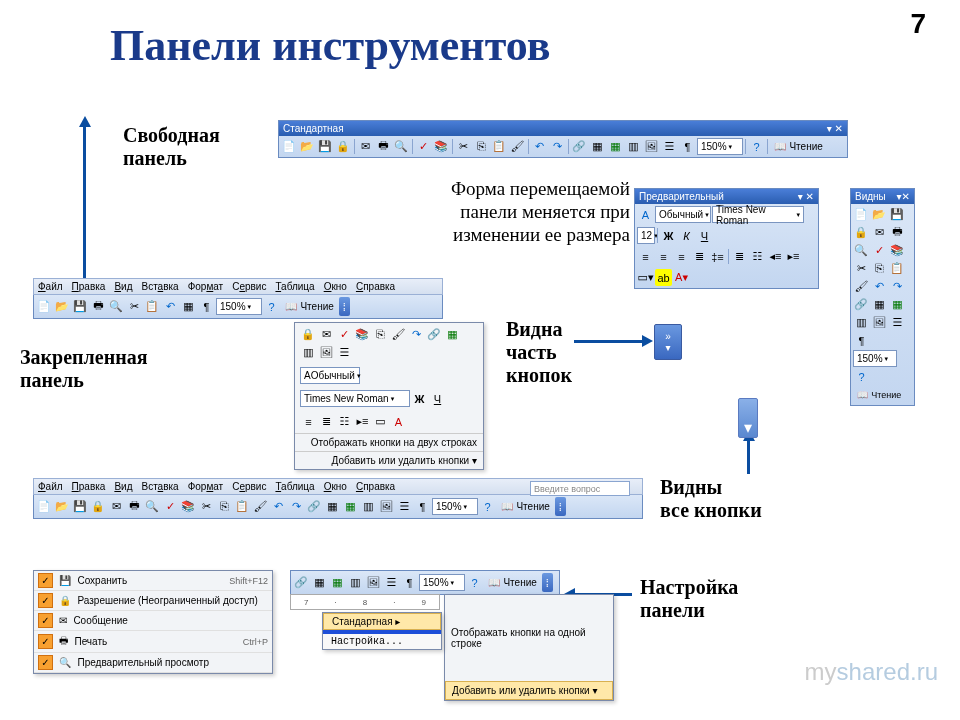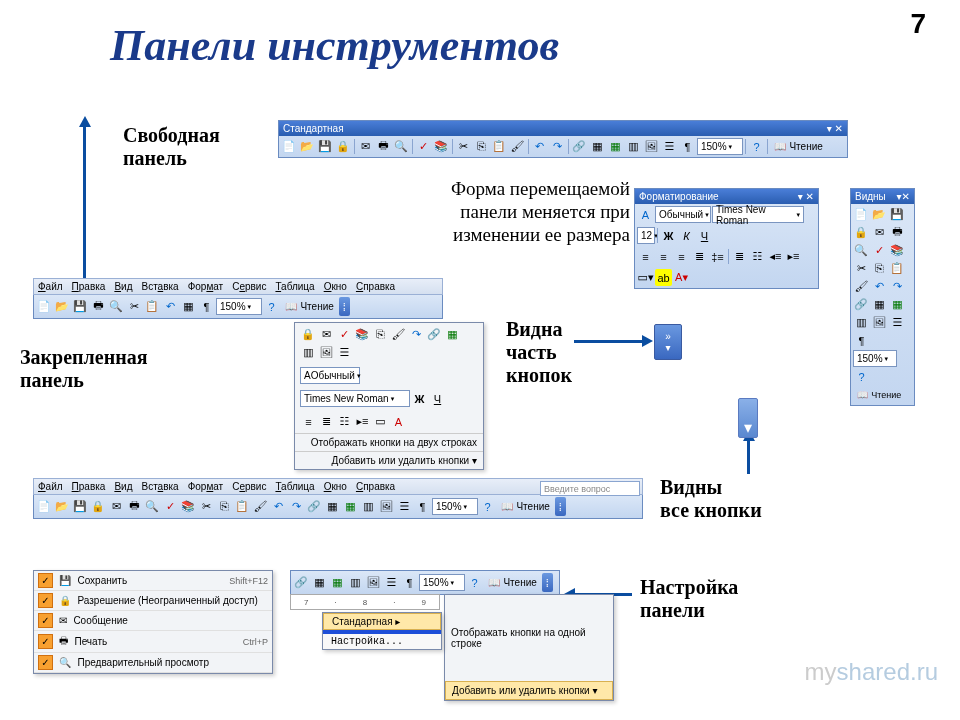--- a/index.html
+++ b/index.html
@@ -1,18 +1,18 @@
 <!DOCTYPE html>
 <html><head>
 <meta charset="utf-8">
 <style>
   * { box-sizing: border-box; margin: 0; padding: 0; }
   body { width: 960px; height: 720px; background: #fff; font-family: Arial, sans-serif; position: relative; overflow: hidden; }
   
-  .slide-title { position: absolute; top: 20px; left: 110px; font-size: 44px; font-weight: bold; font-style: italic; color: #1a3a8a; font-family: "Times New Roman", serif; }
+  .slide-title { position: absolute; top: 20px; left: 110px; font-size: 44px; font-weight: bold; color: #1a3a8a; font-family: "Times New Roman", serif; }
   .page-number { position: absolute; top: 8px; right: 34px; font-size: 28px; font-weight: bold; color: #000; }
   .watermark { position: absolute; bottom: 34px; right: 22px; font-size: 24px; color: #bbb; font-family: Arial; }
   .watermark .my { color: #ccc; }
   .watermark .shared { color: #b5cce0; }
   
   .label { position: absolute; font-size: 20px; font-weight: bold; color: #000; font-family: "Times New Roman", serif; }
   .caption { position: absolute; font-size: 19px; color: #000; font-family: "Times New Roman", serif; text-align: right; line-height: 1.2; }
   
   
   .arrow { position: absolute; }
@@ -56,21 +56,21 @@
   #narrow-float .toolbar-row { flex-wrap: wrap; padding: 2px; }
   
   
   #overflow-chevron { position: absolute; top: 324px; left: 654px; width: 28px; height: 36px; background: linear-gradient(#6a98e0, #3a68c0); border: 1px solid #3a5aa0; border-radius: 2px; color: #fff; font-size: 10px; display: flex; flex-direction: column; align-items: center; justify-content: center; }
   
   
   #tall-chevron { position: absolute; top: 398px; left: 738px; width: 20px; height: 40px; background: linear-gradient(#8ab0e8, #5a88d0); border: 1px solid #5a7ac0; border-radius: 2px; }
   
   
   #docked2 { position: absolute; top: 478px; left: 33px; width: 610px; }
-  #docked2 .search-box { position: absolute; right: 2px; top: 2px; width: 100px; height: 15px; border: 1px solid #8aa5d0; background: #fff; color: #888; font-size: 9px; padding: 0 3px; display: flex; align-items: center; }
+  #docked2 .search-box { position: absolute; right: 12px; top: 2px; width: 100px; height: 15px; border: 1px solid #8aa5d0; background: #fff; color: #888; font-size: 9px; padding: 0 3px; display: flex; align-items: center; }
   
   
   #customize-menu { position: absolute; top: 570px; left: 33px; width: 240px; background: #f2f4f7; border: 1px solid #7a8aaa; box-shadow: 2px 2px 4px rgba(0,0,0,0.2); font-size: 10px; }
   #customize-menu .check-row { display: flex; align-items: center; padding: 2px 4px; gap: 6px; border-bottom: 1px solid #e0e0e0; }
   #customize-menu .chk { width: 15px; height: 15px; background: #f8a030; border: 1px solid #d07010; display: inline-flex; align-items: center; justify-content: center; color: #000; font-size: 10px; }
   #customize-menu .shortcut { margin-left: auto; color: #666; font-size: 9px; }
   
   
   #bottom-toolbar { position: absolute; top: 570px; left: 290px; width: 270px; }
   #bottom-ruler { position: absolute; top: 594px; left: 290px; width: 150px; height: 16px; background: #fff; border: 1px solid #aaa; font-size: 8px; display: flex; align-items: center; justify-content: space-around; color: #555; }
@@ -241,21 +241,21 @@
     <span class="tb-btn">▸≡</span>
     <span class="tb-btn">▭</span>
     <span class="tb-btn" style="color:#c00;">A</span>
   </div>
   <div class="menu-item">Отображать кнопки на двух строках</div>
   <div class="menu-item"><span>Добавить или удалить кнопки</span> ▾</div>
 </div>
 
 <div id="format-float" class="toolbar">
   <div class="toolbar-titlebar">
-    <span>Форматирование</span>
+    <span>Предварительный</span>
     <span>▾ ✕</span>
   </div>
   <div class="toolbar-row">
     <span class="tb-btn" style="color:#06c;">A</span>
     <span class="tb-dropdown" style="width:56px;">
         <span>Обычный</span>
         <span class="arrow-dd">▾</span>
       </span>
     <span class="tb-dropdown" style="width:92px;">
         <span>Times New Roman</span>

